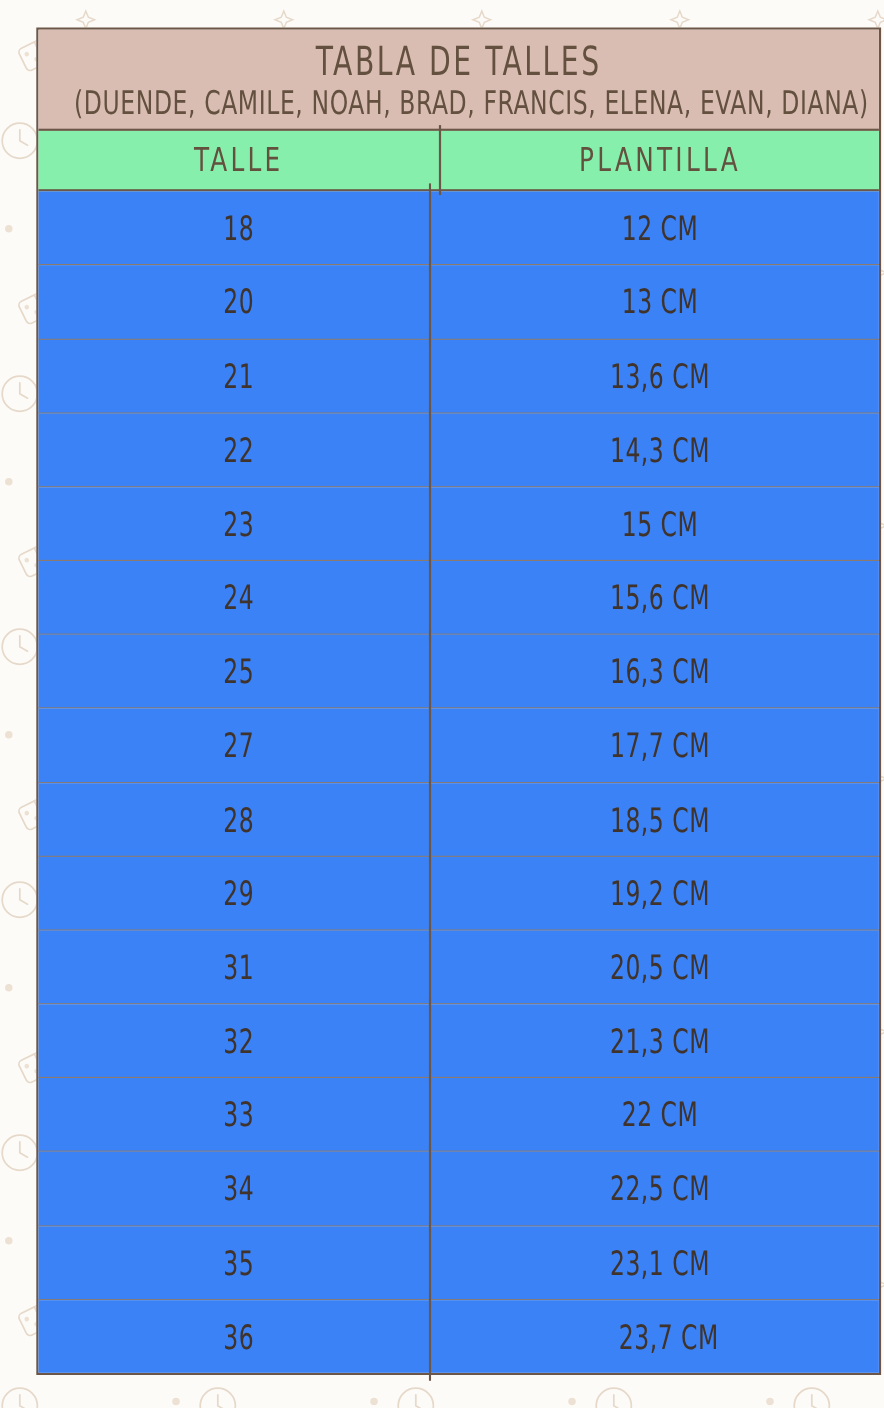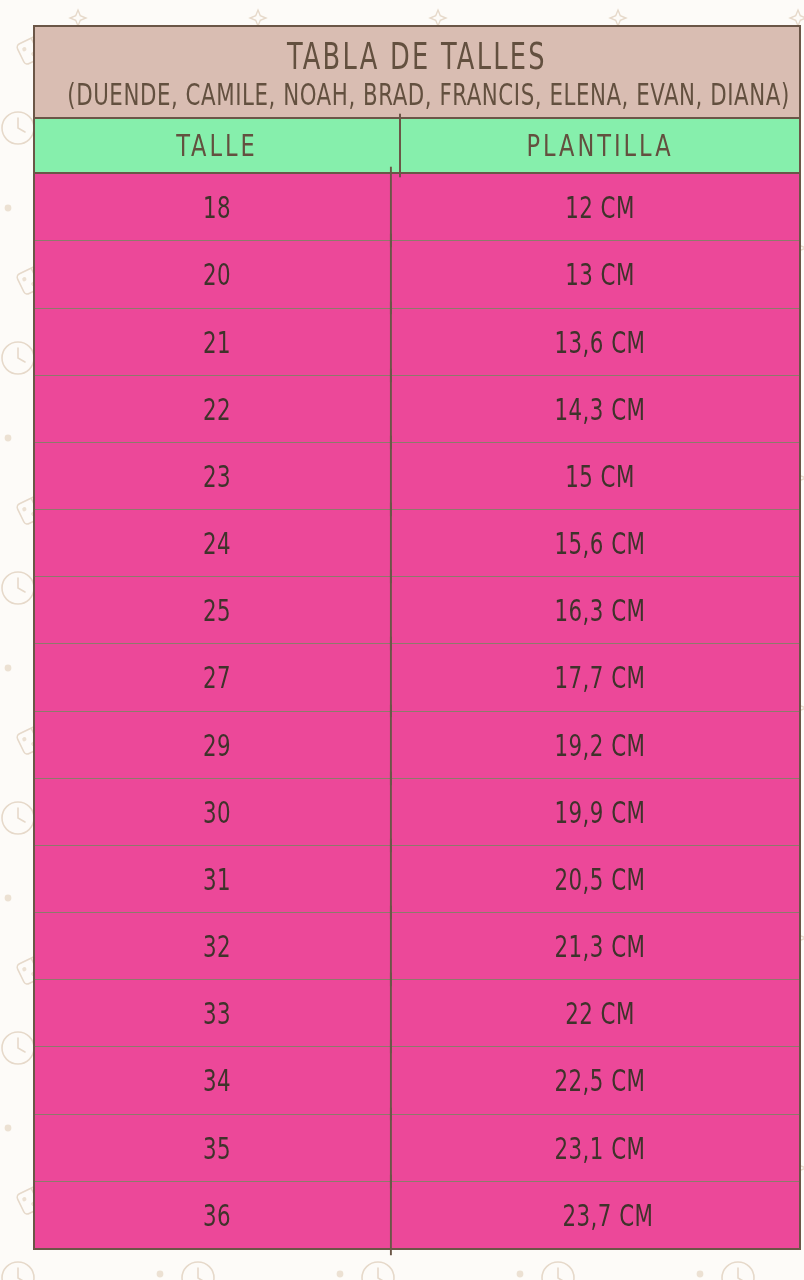--- a/index.html
+++ b/index.html
@@ -83,21 +83,21 @@
   .col-talle  { flex:0 0 366px; border-right:2px solid #6b5647; }
   .col-plant  { flex:1 1 auto; }
 
   
   .rows { flex:1 1 auto; display:flex; flex-direction:column; }
 
   .row {
     display:flex;
     flex:1 1 0;
     border-bottom:1px solid #8d7a6b;
-    background:#ec4899;
+    background:#3b82f6;
   }
   .row:last-child { border-bottom:none;gap:16px; }
 
   .row .cell {
     display:flex; align-items:center; justify-content:center;
     font-family:"Liberation Sans Narrow","DejaVu Sans Condensed","Liberation Sans", sans-serif;
     font-size:25px;
     letter-spacing:0.5px;
     color:#3f332b;
     transform:scaleX(0.95) scaleY(1.22);
@@ -209,28 +209,28 @@
       </div>
       <div class="row">
         <div class="cell c-size">25</div>
         <div class="cell c-meas">16,3 CM</div>
       </div>
       <div class="row">
         <div class="cell c-size">27</div>
         <div class="cell c-meas">17,7 CM</div>
       </div>
       <div class="row">
+        <div class="cell c-size">28</div>
+        <div class="cell c-meas">18,5 CM</div>
+      </div>
+      <div class="row">
         <div class="cell c-size">29</div>
         <div class="cell c-meas">19,2 CM</div>
       </div>
       <div class="row">
-        <div class="cell c-size">30</div>
-        <div class="cell c-meas">19,9 CM</div>
-      </div>
-      <div class="row">
         <div class="cell c-size">31</div>
         <div class="cell c-meas">20,5 CM</div>
       </div>
       <div class="row">
         <div class="cell c-size">32</div>
         <div class="cell c-meas">21,3 CM</div>
       </div>
       <div class="row">
         <div class="cell c-size">33</div>
         <div class="cell c-meas">22 CM</div>

